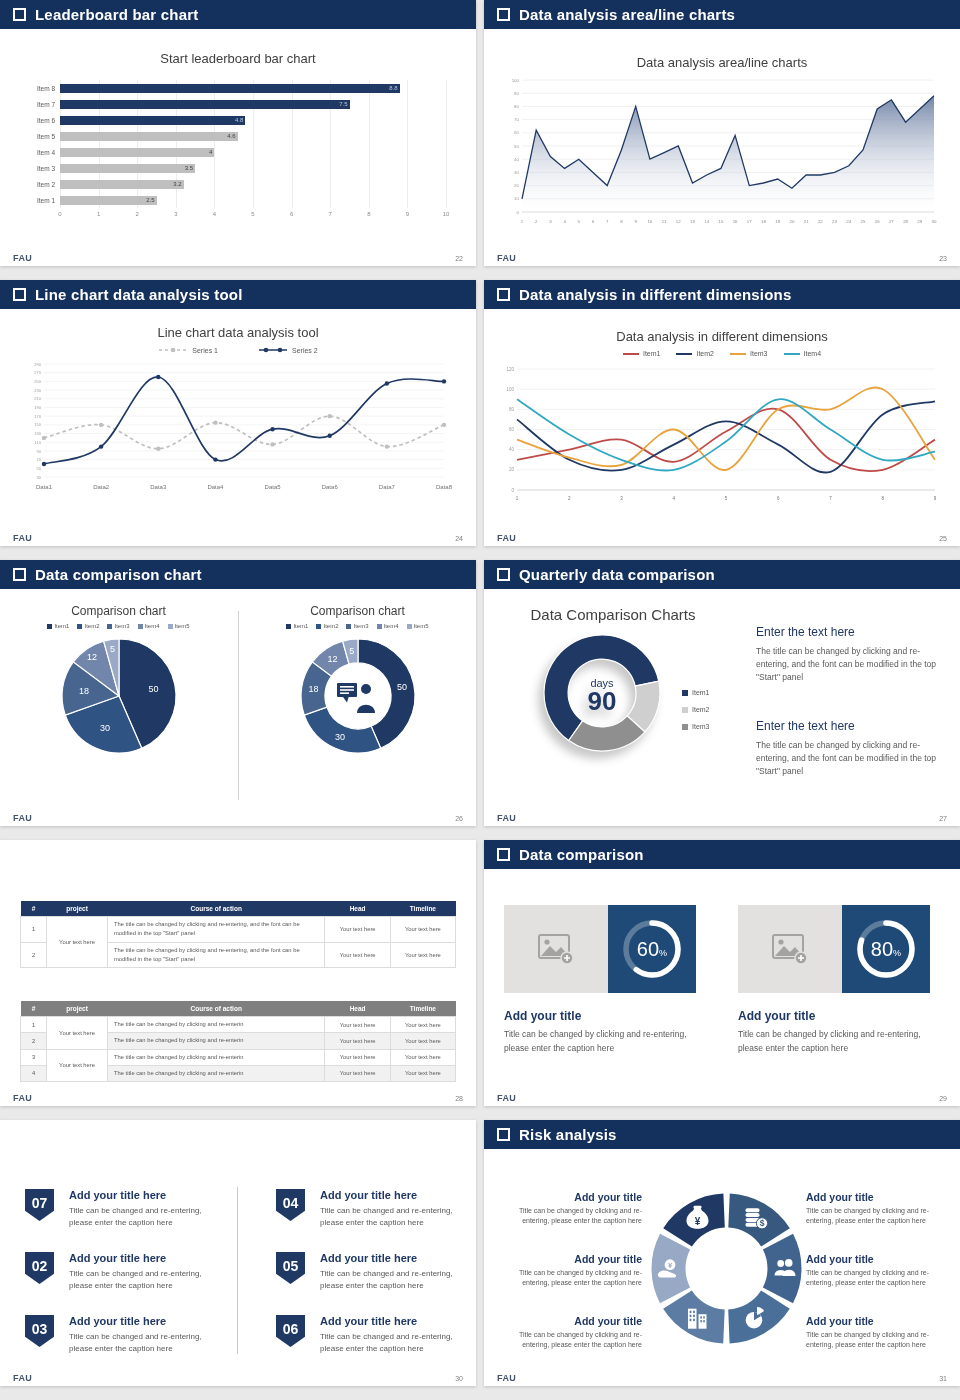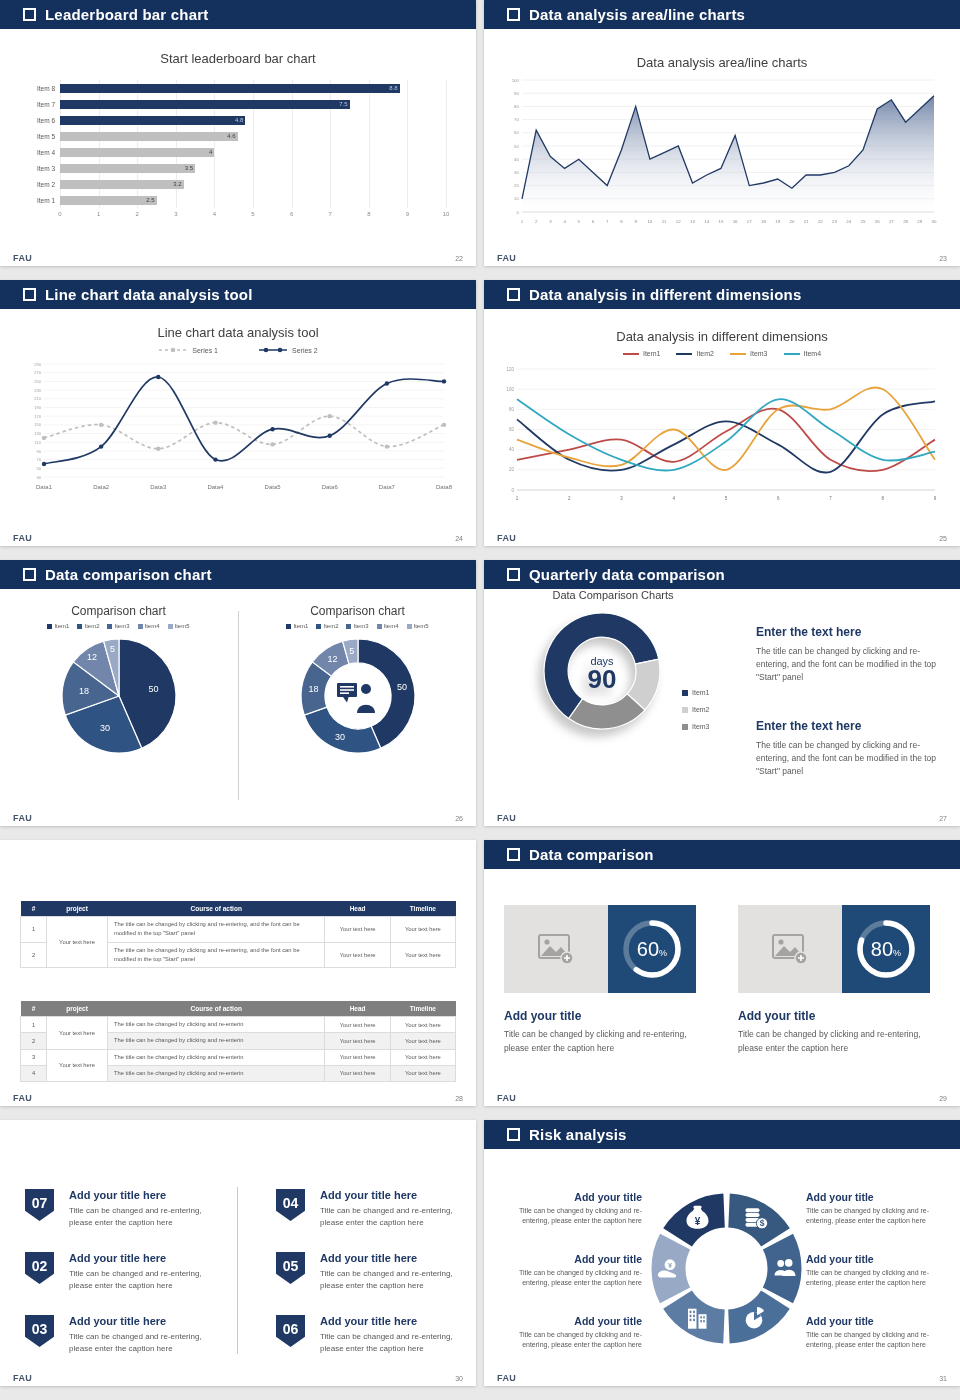--- a/index.html
+++ b/index.html
@@ -1,19 +1,19 @@
 <!DOCTYPE html>
 <html lang="en"><head>
 <meta charset="utf-8">
 <style>
   html,body{margin:0;padding:0}
   body{width:960px;height:1400px;background:#E9E9E9;font-family:"Liberation Sans",sans-serif;color:#404040}
   .grid{display:grid;grid-template-columns:476px 476px;grid-auto-rows:266px;column-gap:8px;row-gap:14px;padding:0 0 14px 0}
   .slide{position:relative;background:#fff;overflow:hidden;box-shadow:0 1px 3px rgba(0,0,0,.18)}
-  .shead{height:29px;background:#14305C;display:flex;align-items:center;gap:9px;padding:0 23px;box-sizing:border-box}
+  .shead{height:29px;background:#14305C;display:flex;align-items:center;gap:9px;padding:0 13px;box-sizing:border-box}
   .hicon{width:9px;height:9px;border:2px solid #fff;flex:none}
   .htitle{color:#fff;font-size:15px;font-weight:bold;letter-spacing:.2px;white-space:nowrap}
   .sbody{position:absolute;top:29px;left:0;right:0;bottom:0}
   .sfoot{position:absolute;left:13px;right:13px;bottom:3px;display:flex;justify-content:space-between;align-items:center}
   .brand{font-size:9px;font-weight:bold;color:#44546A;letter-spacing:.4px}
   .pgn{font-size:7px;color:#808080}
   .ctitle{text-align:center;font-size:13px;color:#404040}
   
   .s1-title{margin-top:22px}
   #bar-wrap{position:relative;margin:14px 30px 0 28px}
@@ -44,32 +44,32 @@
   .half-r{position:absolute;left:239px;top:0;width:237px;height:100%}
   .vdiv{position:absolute;left:238px;top:22px;bottom:26px;width:1px;background:#D0D0D0}
   .ctitle.small{font-size:12px;margin-top:15px}
   .legend.l5{gap:8px;margin-top:5px}
   .l5 .lg-item{font-size:6px;gap:2px}
   .sw{width:5px;height:5px;display:inline-block;flex:none;background:#999}
   .pie-box{position:relative;width:122px;margin:6px auto 0}
   #pie-r-icon{position:absolute;left:50%;top:50%;transform:translate(-50%,-50%)}
   
   .s6-left{position:absolute;left:0;top:0;width:258px;height:100%}
-  .s6-title{font-size:11px;}
+  .s6-title{font-size:15px;margin-top:17px}
   #donut90-box{position:relative;width:124px;margin:8px 0 0 56px;filter:drop-shadow(-5px 7px 5px rgba(0,0,0,.22))}
   .donut-center{position:absolute;inset:0;display:flex;flex-direction:column;align-items:center;justify-content:center;color:#1F3864}
   .dc-top{font-size:11px}
   .dc-val{font-size:26px;font-weight:bold;line-height:.95}
   .legend.l6{position:absolute;left:198px;top:100px;flex-direction:column;align-items:flex-start;gap:10px;margin:0}
   .l6 .lg-item{font-size:7px}
   .l6 .sw{width:6px;height:6px}
   .s6-right{position:absolute;left:272px;top:0;width:188px}
   .tb1{margin-top:36px}
   .tb2{margin-top:34px}
-  .tb-h{font-size:12px;font-weight:bold;color:#1F3864;margin-bottom:6px}
+  .tb-h{font-size:12px;font-weight:normal;color:#1F3864;margin-bottom:6px}
   .tb-b{font-size:8.5px;color:#595959;line-height:1.55}
   
   .tbl{position:absolute;left:20px;border-collapse:collapse;table-layout:fixed;width:436px}
   .t1{top:32px}
   .t2{top:132px}
   .tbl th{font-size:6.5px;color:#fff;padding:4px 2px;font-weight:bold}
   .t1 th{background:#1F3864}
   .t2 th{background:#7F7F7F}
   .tbl td{font-size:5.8px;color:#595959;text-align:center;padding:4px 3px;border:1px solid #DCDCDC;background:#fff}
   .tbl td.course{text-align:left;padding:3px 6px;line-height:1.6}

